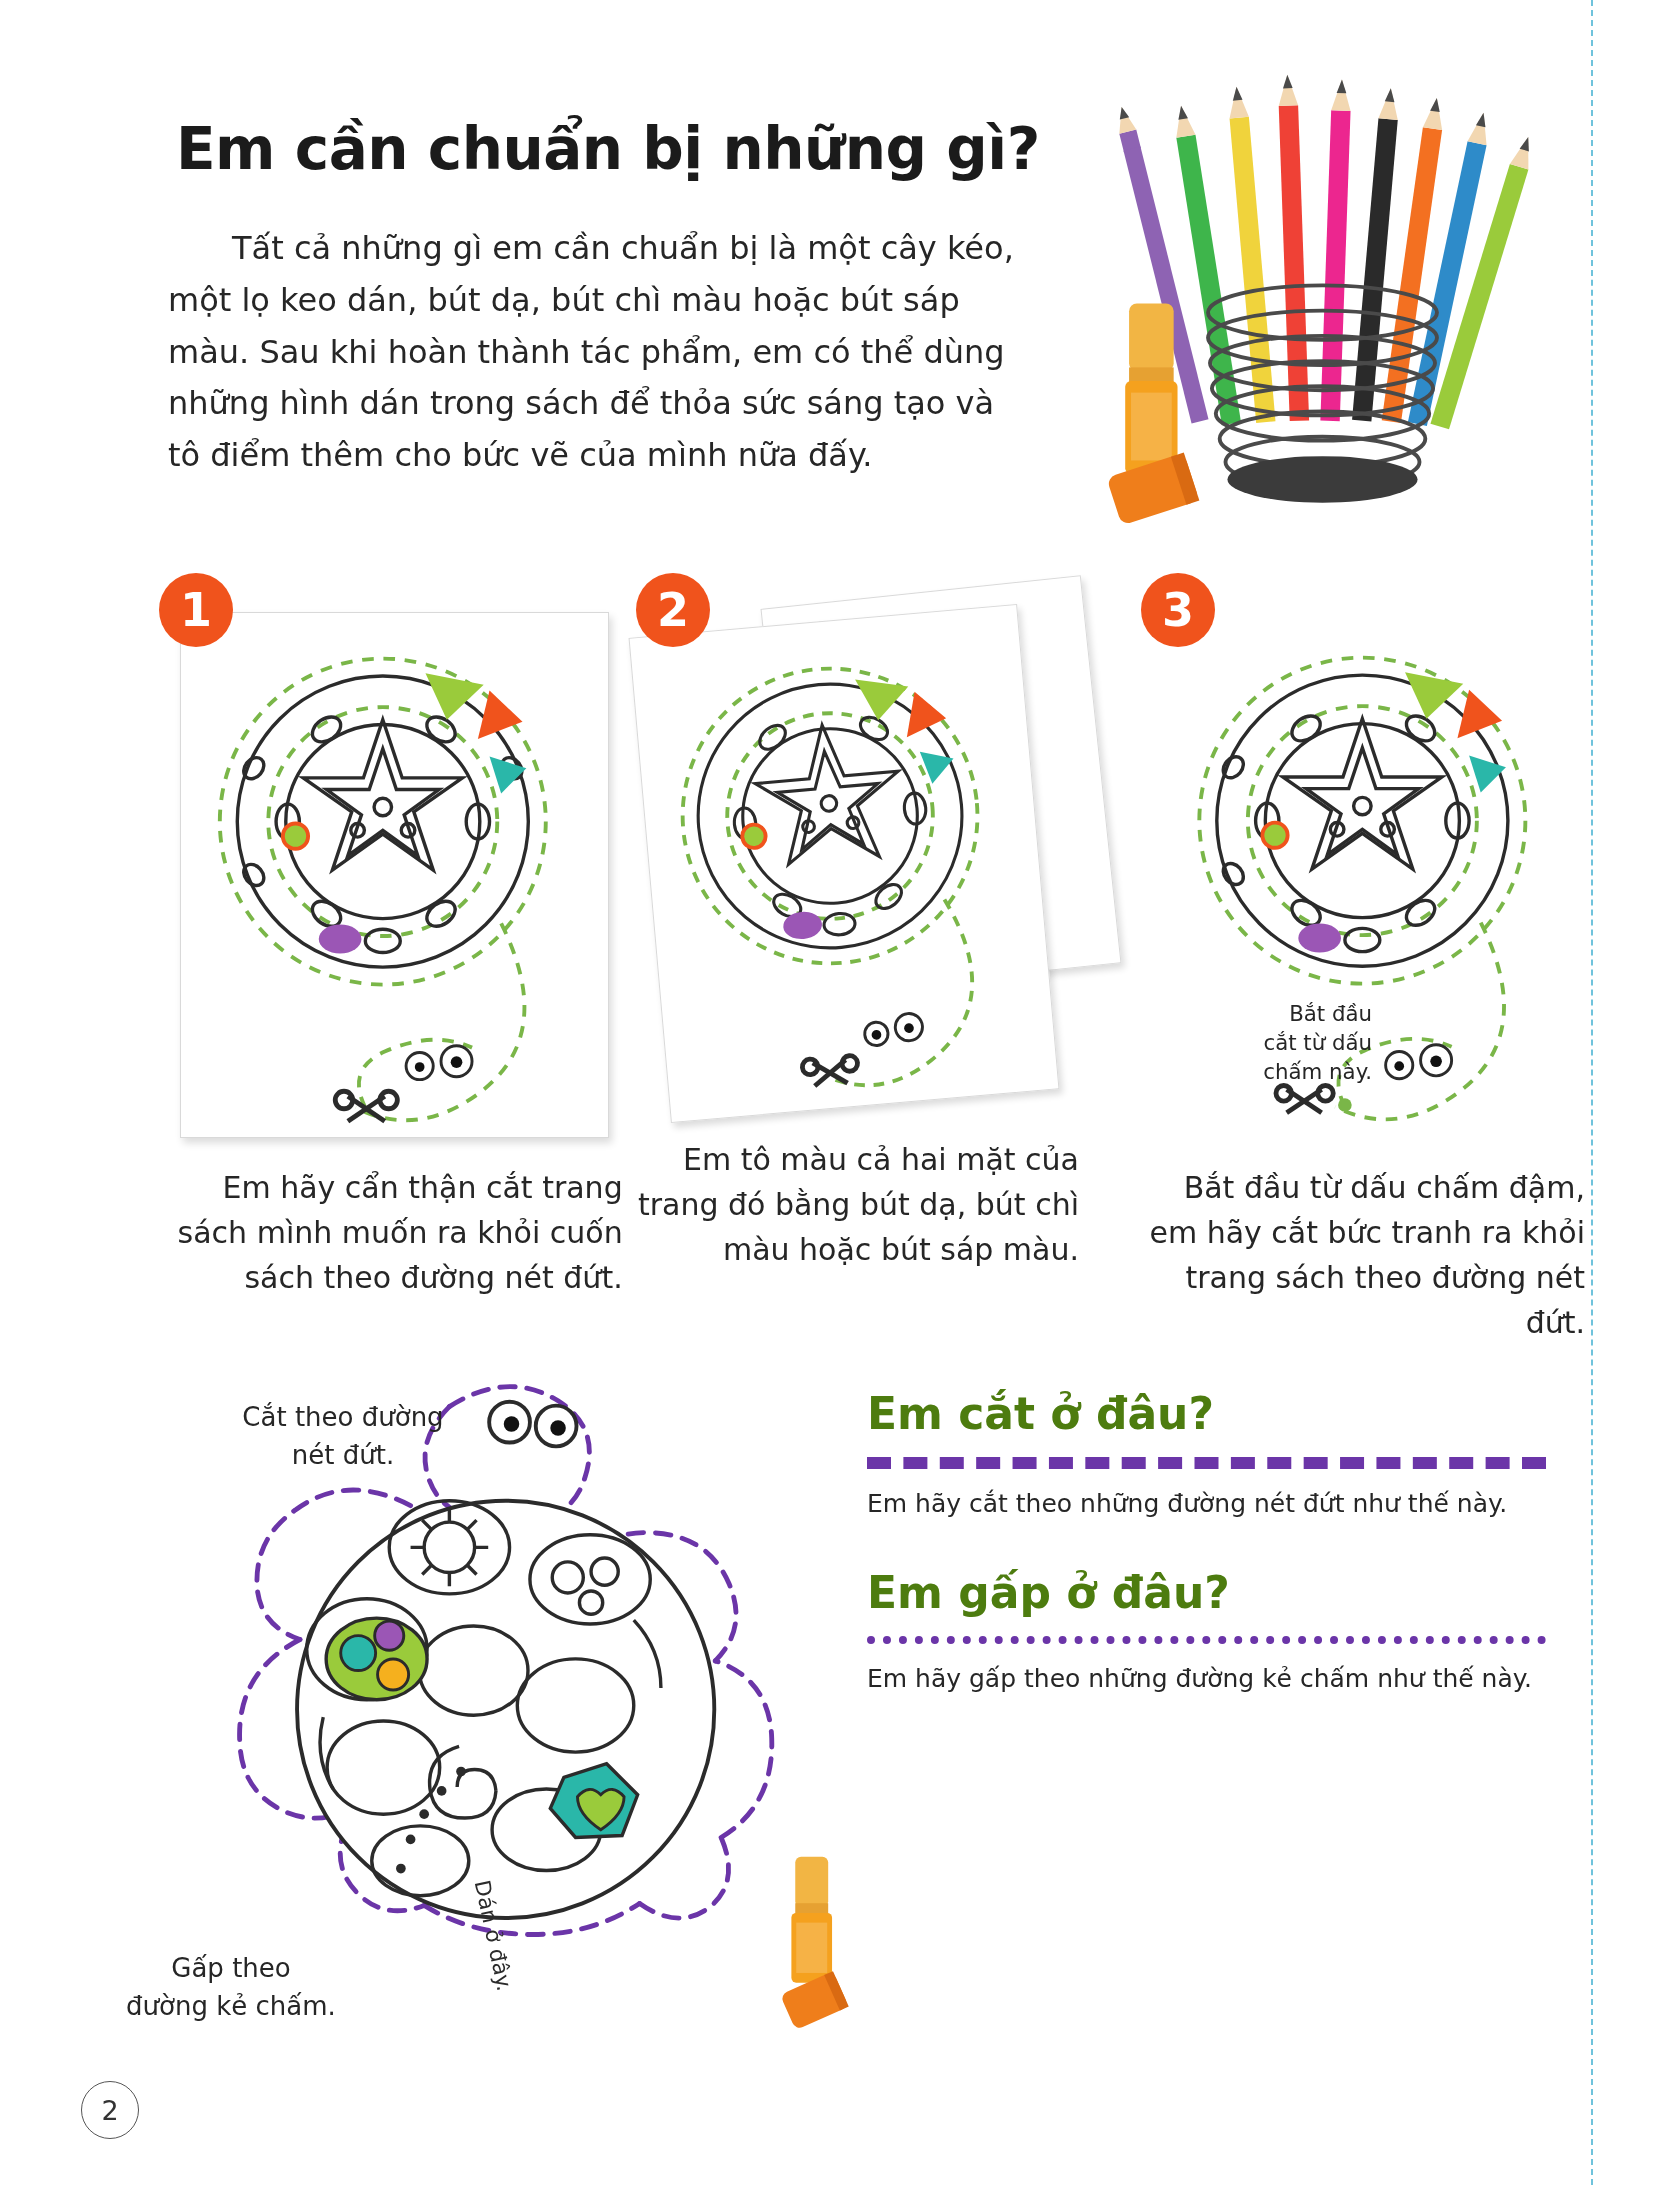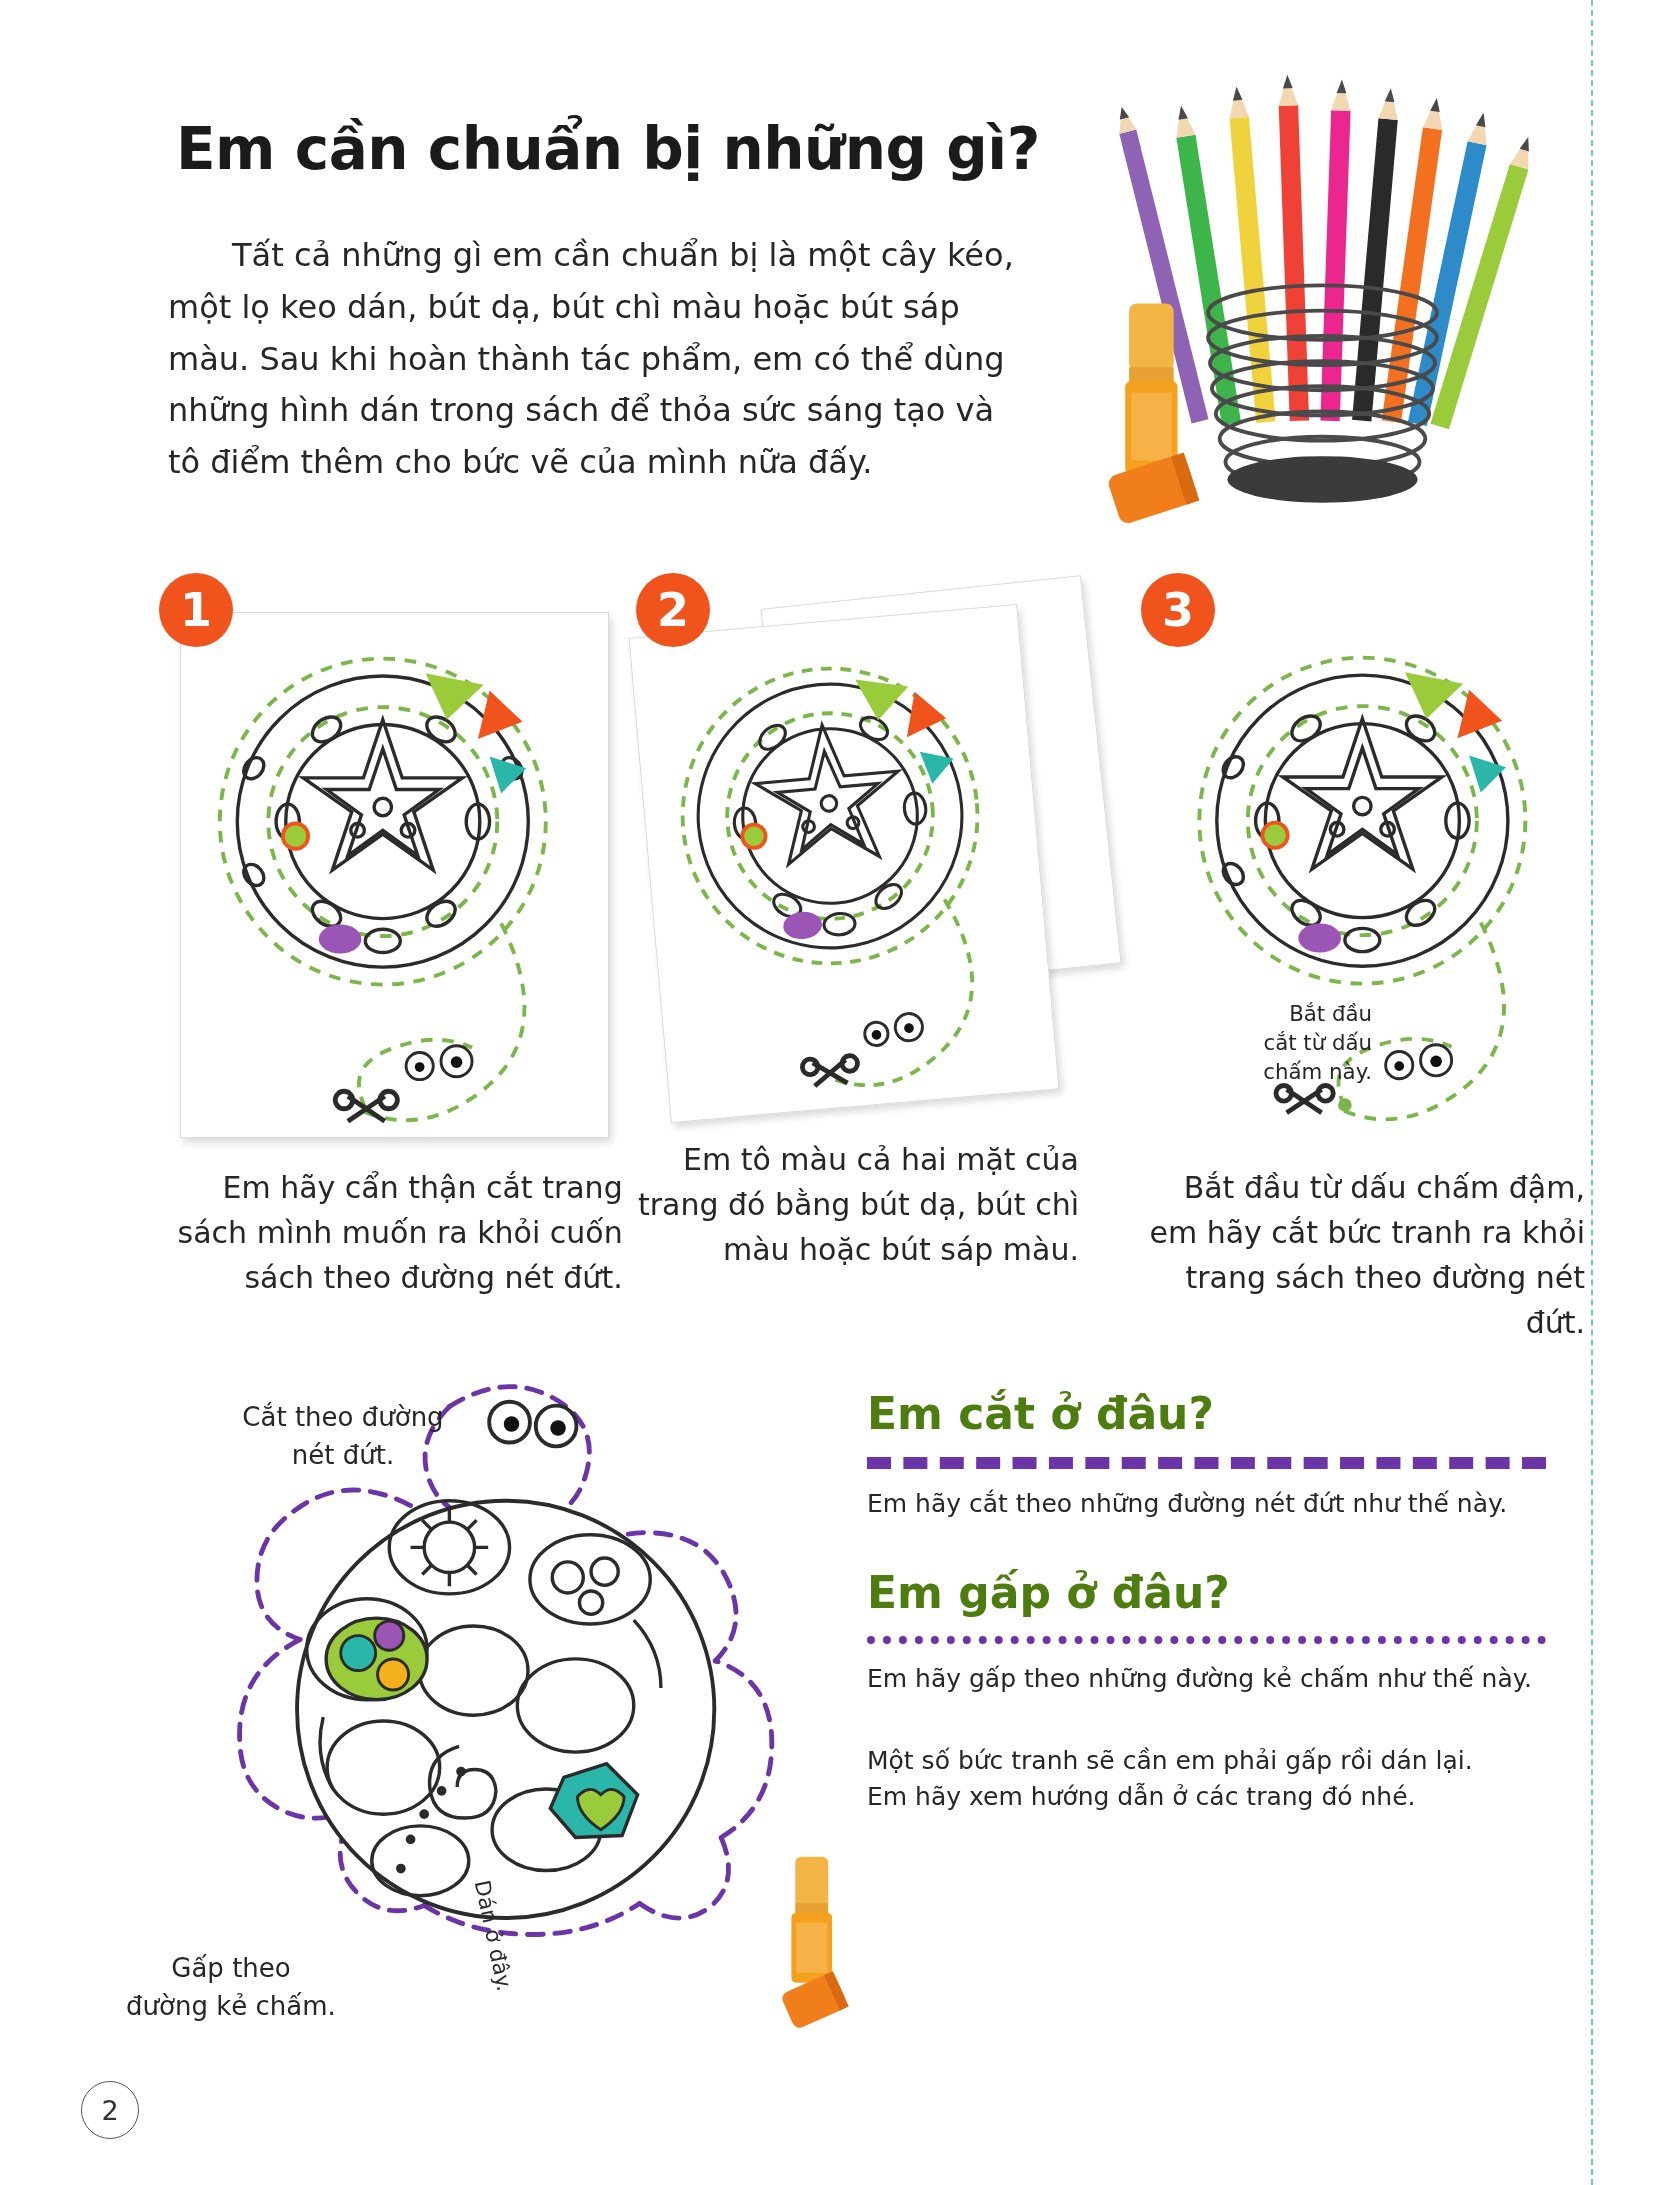--- a/index.html
+++ b/index.html
@@ -16,21 +16,21 @@
     border-left:2.9px dashed #6fc3dc;
   }
 
   h1.title{
     position:absolute;left:163px;top:115px;
     font-size:58px;font-weight:700;letter-spacing:-0.5px;
     margin:0;color:#1b1b1b;white-space:nowrap;
   }
 
   .intro{
-    position:absolute;left:155px;top:230px;width:854px;
+    position:absolute;left:155px;top:223px;width:854px;
     font-size:32px;line-height:1.62;color:#262626;
   }
   .intro .indent{display:inline-block;width:64px;}
 
   
   .pencil-art{position:absolute;left:1067px;top:68px;width:485px;height:495px;}
   .glue{position:absolute;left:1087px;top:286px;width:116px;height:243px;}
 
   
   .steps{position:absolute;left:146px;top:573px;width:1417px;height:747px;}
@@ -399,22 +399,20 @@
       <p>Em hãy cắt theo những đường nét đứt như thế này.</p>
     </div>
 
     <div class="blk">
       <h2>Em gấp ở đâu?</h2>
       <div class="rule-dot"></div>
       <p>Em hãy gấp theo những đường kẻ chấm như thế này.</p>
     </div>
 
     <div class="blk">
-      <p style="white-space:pre-line;margin-top:5.8px;">Một số bức tranh sẽ cần em phải gấp rồi dán lại.
-Em hãy xem hướng dẫn ở các trang đó nhé.</p>
     </div>
   </div>
 
   <div class="glue2">
     <svg width="97" height="184" viewBox="0 0 100 190">
       <rect x="26" y="8" width="34" height="52" rx="6" fill="#f2b544"></rect>
       <rect x="26" y="56" width="34" height="12" fill="#e6a132"></rect>
       <rect x="22" y="66" width="42" height="72" rx="5" fill="#f5a11e"></rect>
       <rect x="27" y="76" width="32" height="52" fill="#fff" opacity=".18"></rect>
       <g transform="rotate(66 52 156)">

